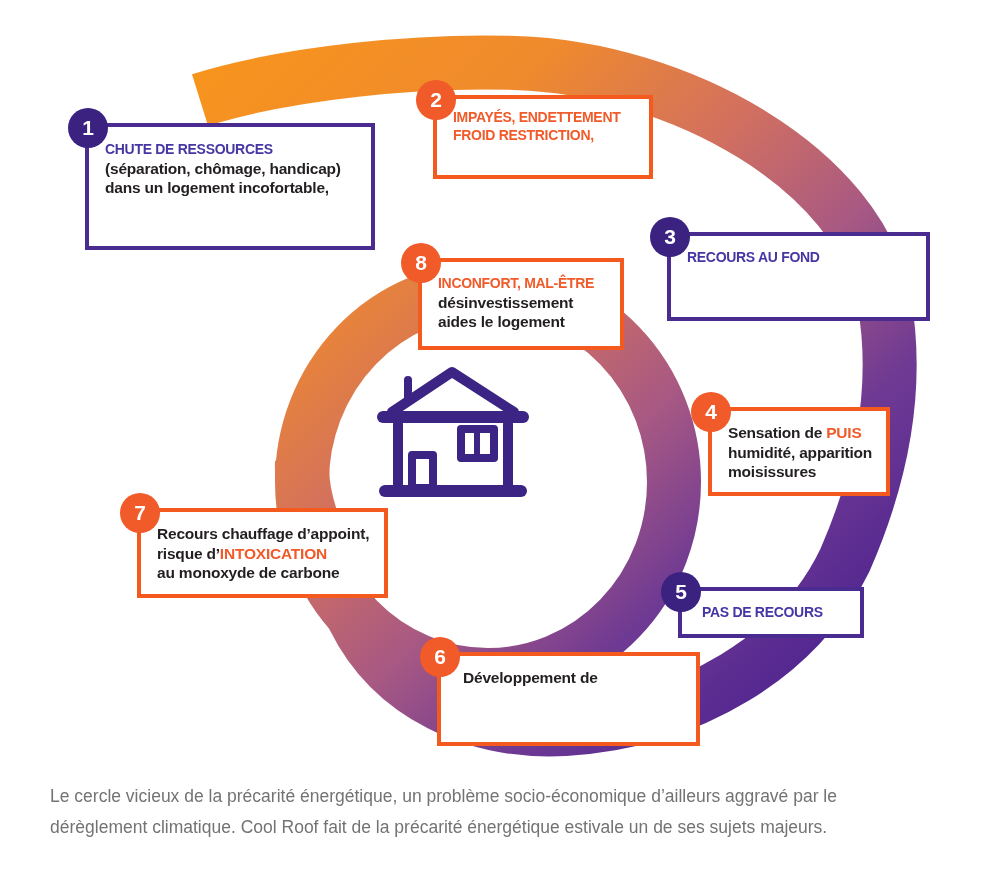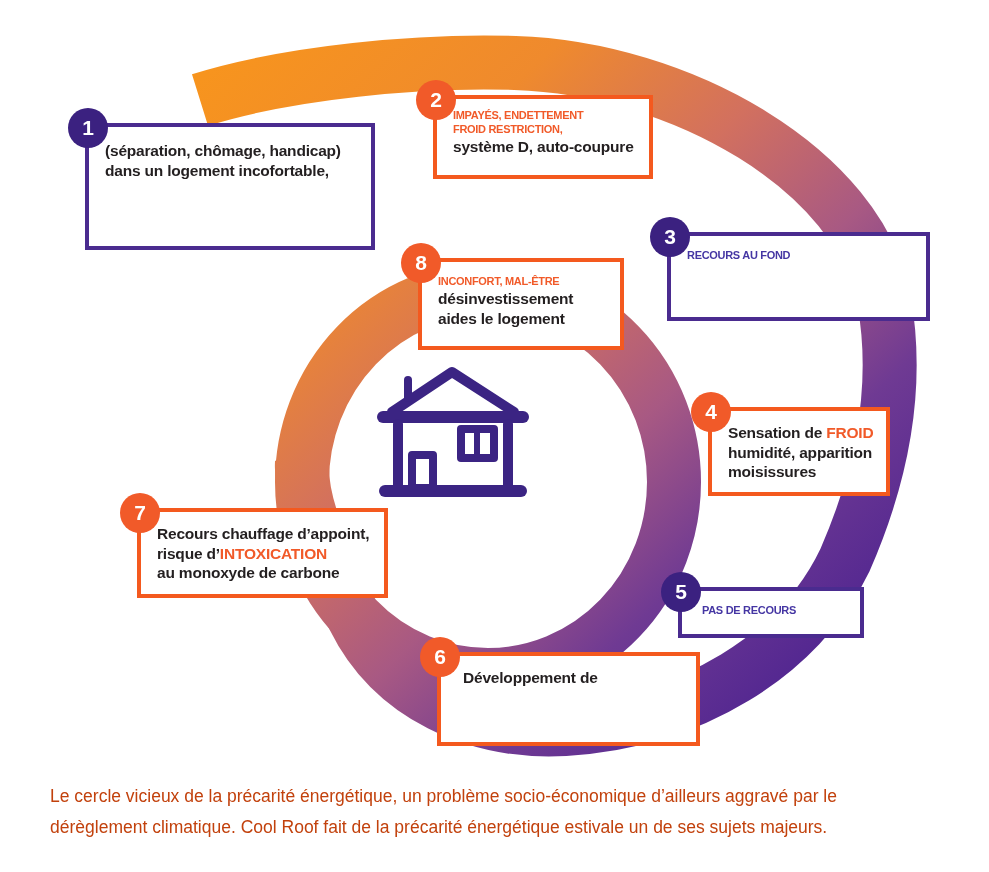--- a/index.html
+++ b/index.html
@@ -20,21 +20,21 @@
     box-sizing:border-box;
     padding:10px 10px 8px 16px;
     font-weight:bold;
     color:#231f20;
     font-size:15.5px;
     line-height:1.27;
     letter-spacing:-0.2px;
   }
   .step.purple { border-color:#4a2b8f; }
   .step.orange { border-color:#f4591e; }
-  .hd { font-size:11px; letter-spacing:-0.3px; }
+  .hd { font-size:14px; letter-spacing:-0.3px; }
   .hd.purple-hd { color:#4536a3; }
   .hd.orange-hd { color:#f15a29; }
   .em { color:#f15a29; }
   .ln { }
 
   .badge {
     position:absolute;
     left:-21px; top:-19px;
     width:40px; height:40px;
     border-radius:50%;
@@ -54,21 +54,21 @@
   #step6 { left:437px; top:652px; width:263px; height:94px;  padding-top:12px; padding-left:22px; }
   #step7 { left:137px; top:508px; width:251px; height:90px;  padding-top:12px; }
   #step8 { left:418px; top:258px; width:206px; height:92px;  padding-top:13px; }
 
   .caption {
     position:absolute;
     left:50px; top:763px;
     width:885px;
     font-size:17.5px;
     line-height:1.8;
-    color:#c2410c;
+    color:#737373;
     font-weight:normal;
     letter-spacing:0;
   }
 </style>
 </head>
 <body>
 
 <div class="stage">
 
   <svg class="spiral-svg" width="989" height="872" viewBox="0 0 989 872">
@@ -101,39 +101,39 @@
       <line x1="508" y1="424" x2="508" y2="488" stroke-width="10"></line>
       <line x1="385" y1="491" x2="521" y2="491" stroke-width="12"></line>
       <rect x="412" y="455" width="21" height="33" stroke-width="8"></rect>
       <rect x="461" y="429" width="33" height="29" stroke-width="8"></rect>
       <line x1="477" y1="432" x2="477" y2="455" stroke-width="6"></line>
     </g>
   </svg>
 
   <div class="step purple" id="step1">
     <div class="badge b-purple">1</div>
+    <div class="hd purple-hd">CHUTE DE RESSOURCES</div>
     <div class="ln">(séparation, chômage, handicap)</div>
     <div class="ln">dans un logement incofortable,</div>
   </div>
 
   <div class="step orange" id="step2">
     <div class="badge b-orange">2</div>
     <div class="hd orange-hd">IMPAYÉS, ENDETTEMENT</div>
     <div class="hd orange-hd">FROID RESTRICTION,</div>
-    <div class="ln">système D, auto-coupure</div>
   </div>
 
   <div class="step purple" id="step3">
     <div class="badge b-purple">3</div>
     <div class="hd purple-hd">RECOURS AU FOND</div>
   </div>
 
   <div class="step orange" id="step4">
     <div class="badge b-orange">4</div>
-    <div class="ln"><span>Sensation de </span><span class="em">FROID</span></div>
+    <div class="ln"><span>Sensation de </span><span class="em">PUIS</span></div>
     <div class="ln">humidité, apparition</div>
     <div class="ln">moisissures</div>
   </div>
 
   <div class="step purple" id="step5">
     <div class="badge b-purple">5</div>
     <div class="hd purple-hd">PAS DE RECOURS</div>
   </div>
 
   <div class="step orange" id="step6">

